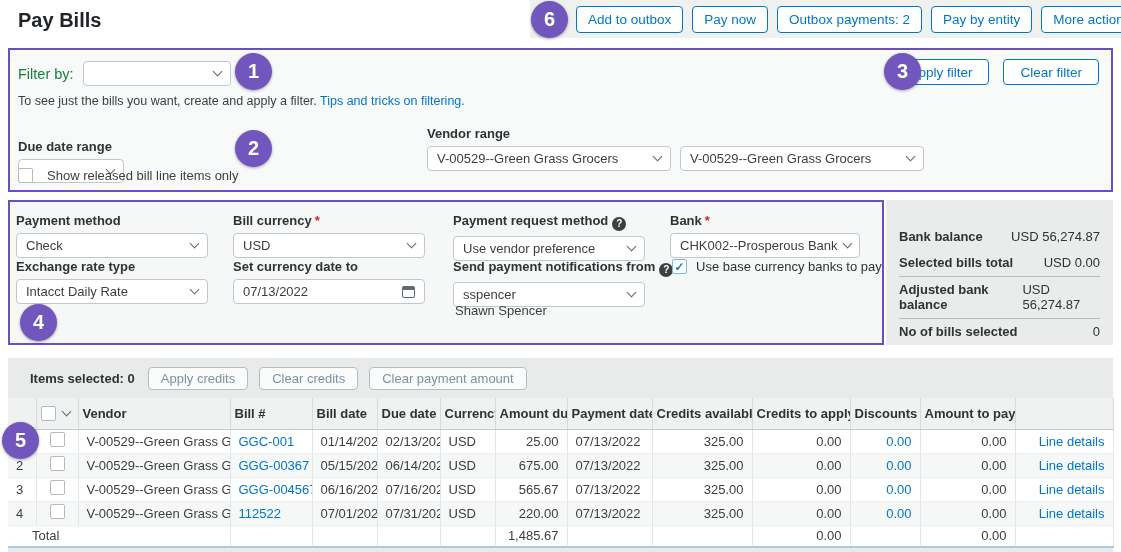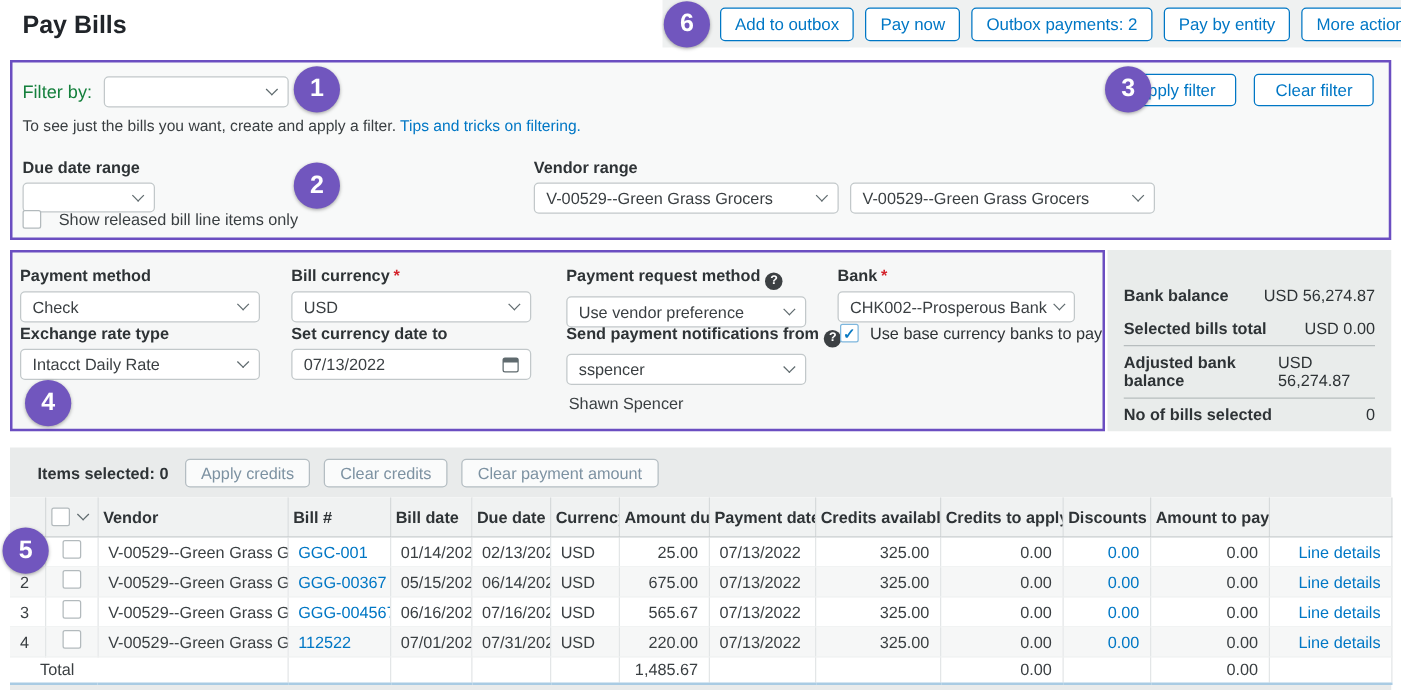--- a/index.html
+++ b/index.html
@@ -50,42 +50,42 @@
   .filter-box { position:absolute; left:8px; top:48px; width:1105px; height:144px;
     border:2px solid #6b4ec1; background:#f8f9f9; }
   .filter-row1 { position:absolute; left:8px; top:11px; display:flex; align-items:center; gap:9px; }
   .filter-by-label { font-size:14.5px; color:#15803d; }
   .filter-by-select { width:148px; }
   .filter-buttons { position:absolute; right:12px; top:9px; display:flex; gap:14px; }
   .btn-blue-sm { display:inline-flex; align-items:center; height:26px; padding:0 16px; background:#fff;
     border:1px solid #0077c5; border-radius:4px; color:#0077c5; font-size:13.5px; cursor:pointer; }
   .filter-helper { position:absolute; left:8px; top:44px; font-size:12.5px; color:#3a3f42; }
   .filter-helper a { color:#0077c5; text-decoration:none; cursor:pointer; }
-  .due-date-block { position:absolute; left:8px; top:76px; }
+  .due-date-block { position:absolute; left:8px; top:89px; }
   .due-date-select { width:106px; height:24px; }
   .vendor-block { position:absolute; left:417px; top:76px; }
   .vendor-selects { display:flex; gap:9px; }
   .vendor-select { width:244px; }
   .released-row { position:absolute; left:8px; top:118px; display:flex; align-items:center; gap:14px; }
 
   
   .payment-box { position:absolute; left:8px; top:200px; width:876px; height:145px;
     border:2px solid #6b4ec1; background:#f6f7f7; }
   .pf { position:absolute; width:192px; }
   .pf .select { width:100%; }
   .pf1 { left:6px;  top:11px; }
   .pf2 { left:223px; top:11px; }
   .pf3 { left:443px; top:11px; }
   .pf4 { left:660px; top:11px; width:190px; }
   .pf5 { left:6px;  top:57px; }
   .pf6 { left:223px; top:57px; }
   .pf7 { left:443px; top:57px; }
   .base-currency-row { position:absolute; left:662px; top:57px; display:flex; align-items:flex-start; gap:9px; width:210px; }
   .base-currency-row .lbl { font-size:13px; color:#2e3336; line-height:16px; }
-  .sender-name { position:absolute; left:445px; top:101px; color:#3a3f42;margin-top:12px; }
+  .sender-name { position:absolute; left:445px; top:101px; color:#3a3f42; }
 
   
   .bank-panel { position:absolute; left:886px; top:200px; width:227px; height:145px;
     background:#e9eceb; padding:24px 13px 0 13px; }
   .bs-row { display:flex; justify-content:space-between; align-items:baseline; padding:5px 0 6px 0;
     font-size:13px; color:#2e3336; }
   .bs-row .bs-label { font-weight:bold; }
   .bs-row.divided { border-top:1px solid #b7bdbe; }
 
   

